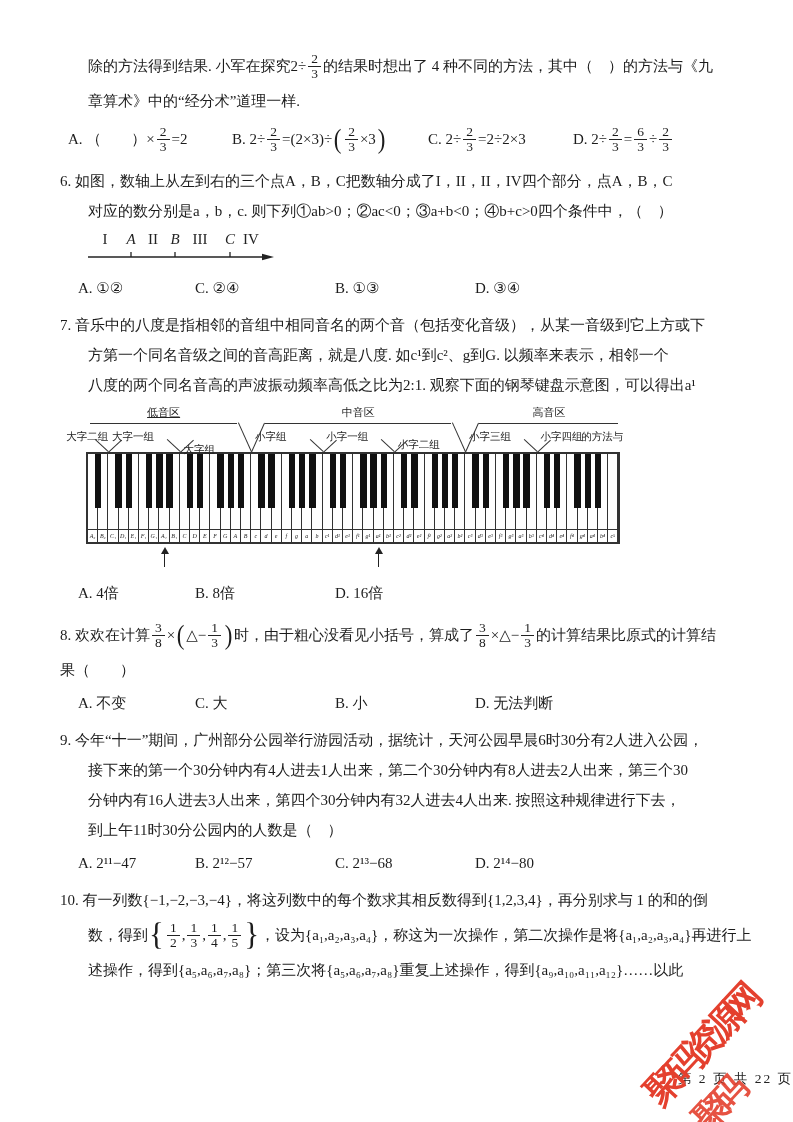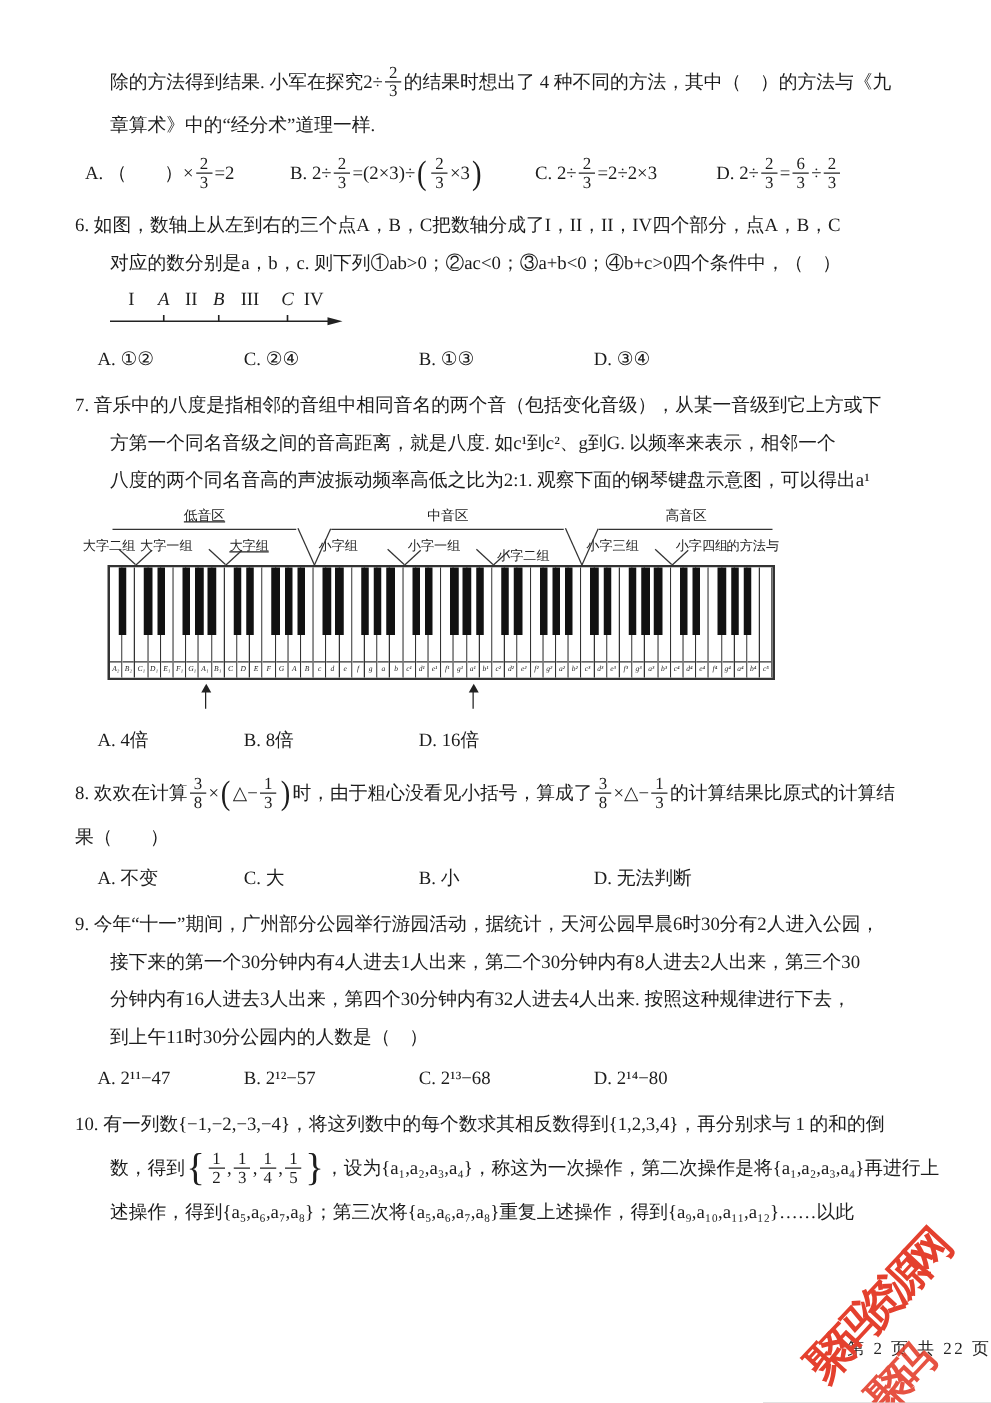--- a/index.html
+++ b/index.html
@@ -304,21 +304,21 @@
         <div class="bk" style="left: 415px; top: 50px; width: 6.4px; height: 54px;"></div>
         <div class="bk" style="left: 425.2px; top: 50px; width: 6.4px; height: 54px;"></div>
         <div class="bk" style="left: 435.4px; top: 50px; width: 6.4px; height: 54px;"></div>
         <div class="bk" style="left: 455.8px; top: 50px; width: 6.4px; height: 54px;"></div>
         <div class="bk" style="left: 466px; top: 50px; width: 6.4px; height: 54px;"></div>
         <div class="bk" style="left: 486.4px; top: 50px; width: 6.4px; height: 54px;"></div>
         <div class="bk" style="left: 496.6px; top: 50px; width: 6.4px; height: 54px;"></div>
         <div class="bk" style="left: 506.8px; top: 50px; width: 6.4px; height: 54px;"></div>
         <div class="glabel" style="left: -21.8px; top: 26px; width: 64px;">大字二组</div>
         <div class="glabel" style="left: 24.1px; top: 26px; width: 64px;">大字一组</div>
-        <div class="glabel" style="left: 95.5px; top: 26px; width: 64px; text-decoration: underline;">大字组</div>
+        <div class="glabel" style="left: 95.5px; top: 39px; width: 64px;">大字组</div>
         <div class="glabel" style="left: 166.9px; top: 26px; width: 64px;">小字组</div>
         <div class="glabel" style="left: 238.3px; top: 26px; width: 64px;">小字一组</div>
         <div class="glabel" style="left: 309.7px; top: 34px; width: 64px;">小字二组</div>
         <div class="glabel" style="left: 381.1px; top: 26px; width: 64px;">小字三组</div>
         <div class="glabel" style="left: 452.5px; top: 26px; width: 64px;">小字四组</div>
         <div class="glabel" style="left: 493.3px; top: 26px; width: 64px;">的方法与</div>
         <div class="pline" style="left: 20.4px; top: 48px; width: 17.6918px; transform: rotate(-2.39617rad);"></div>
         <div class="pline" style="left: 20.4px; top: 48px; width: 17.6918px; transform: rotate(-0.745419rad);"></div>
         <div class="pline" style="left: 91.8px; top: 48px; width: 17.6918px; transform: rotate(-2.39617rad);"></div>
         <div class="pline" style="left: 91.8px; top: 48px; width: 17.6918px; transform: rotate(-0.745419rad);"></div>

